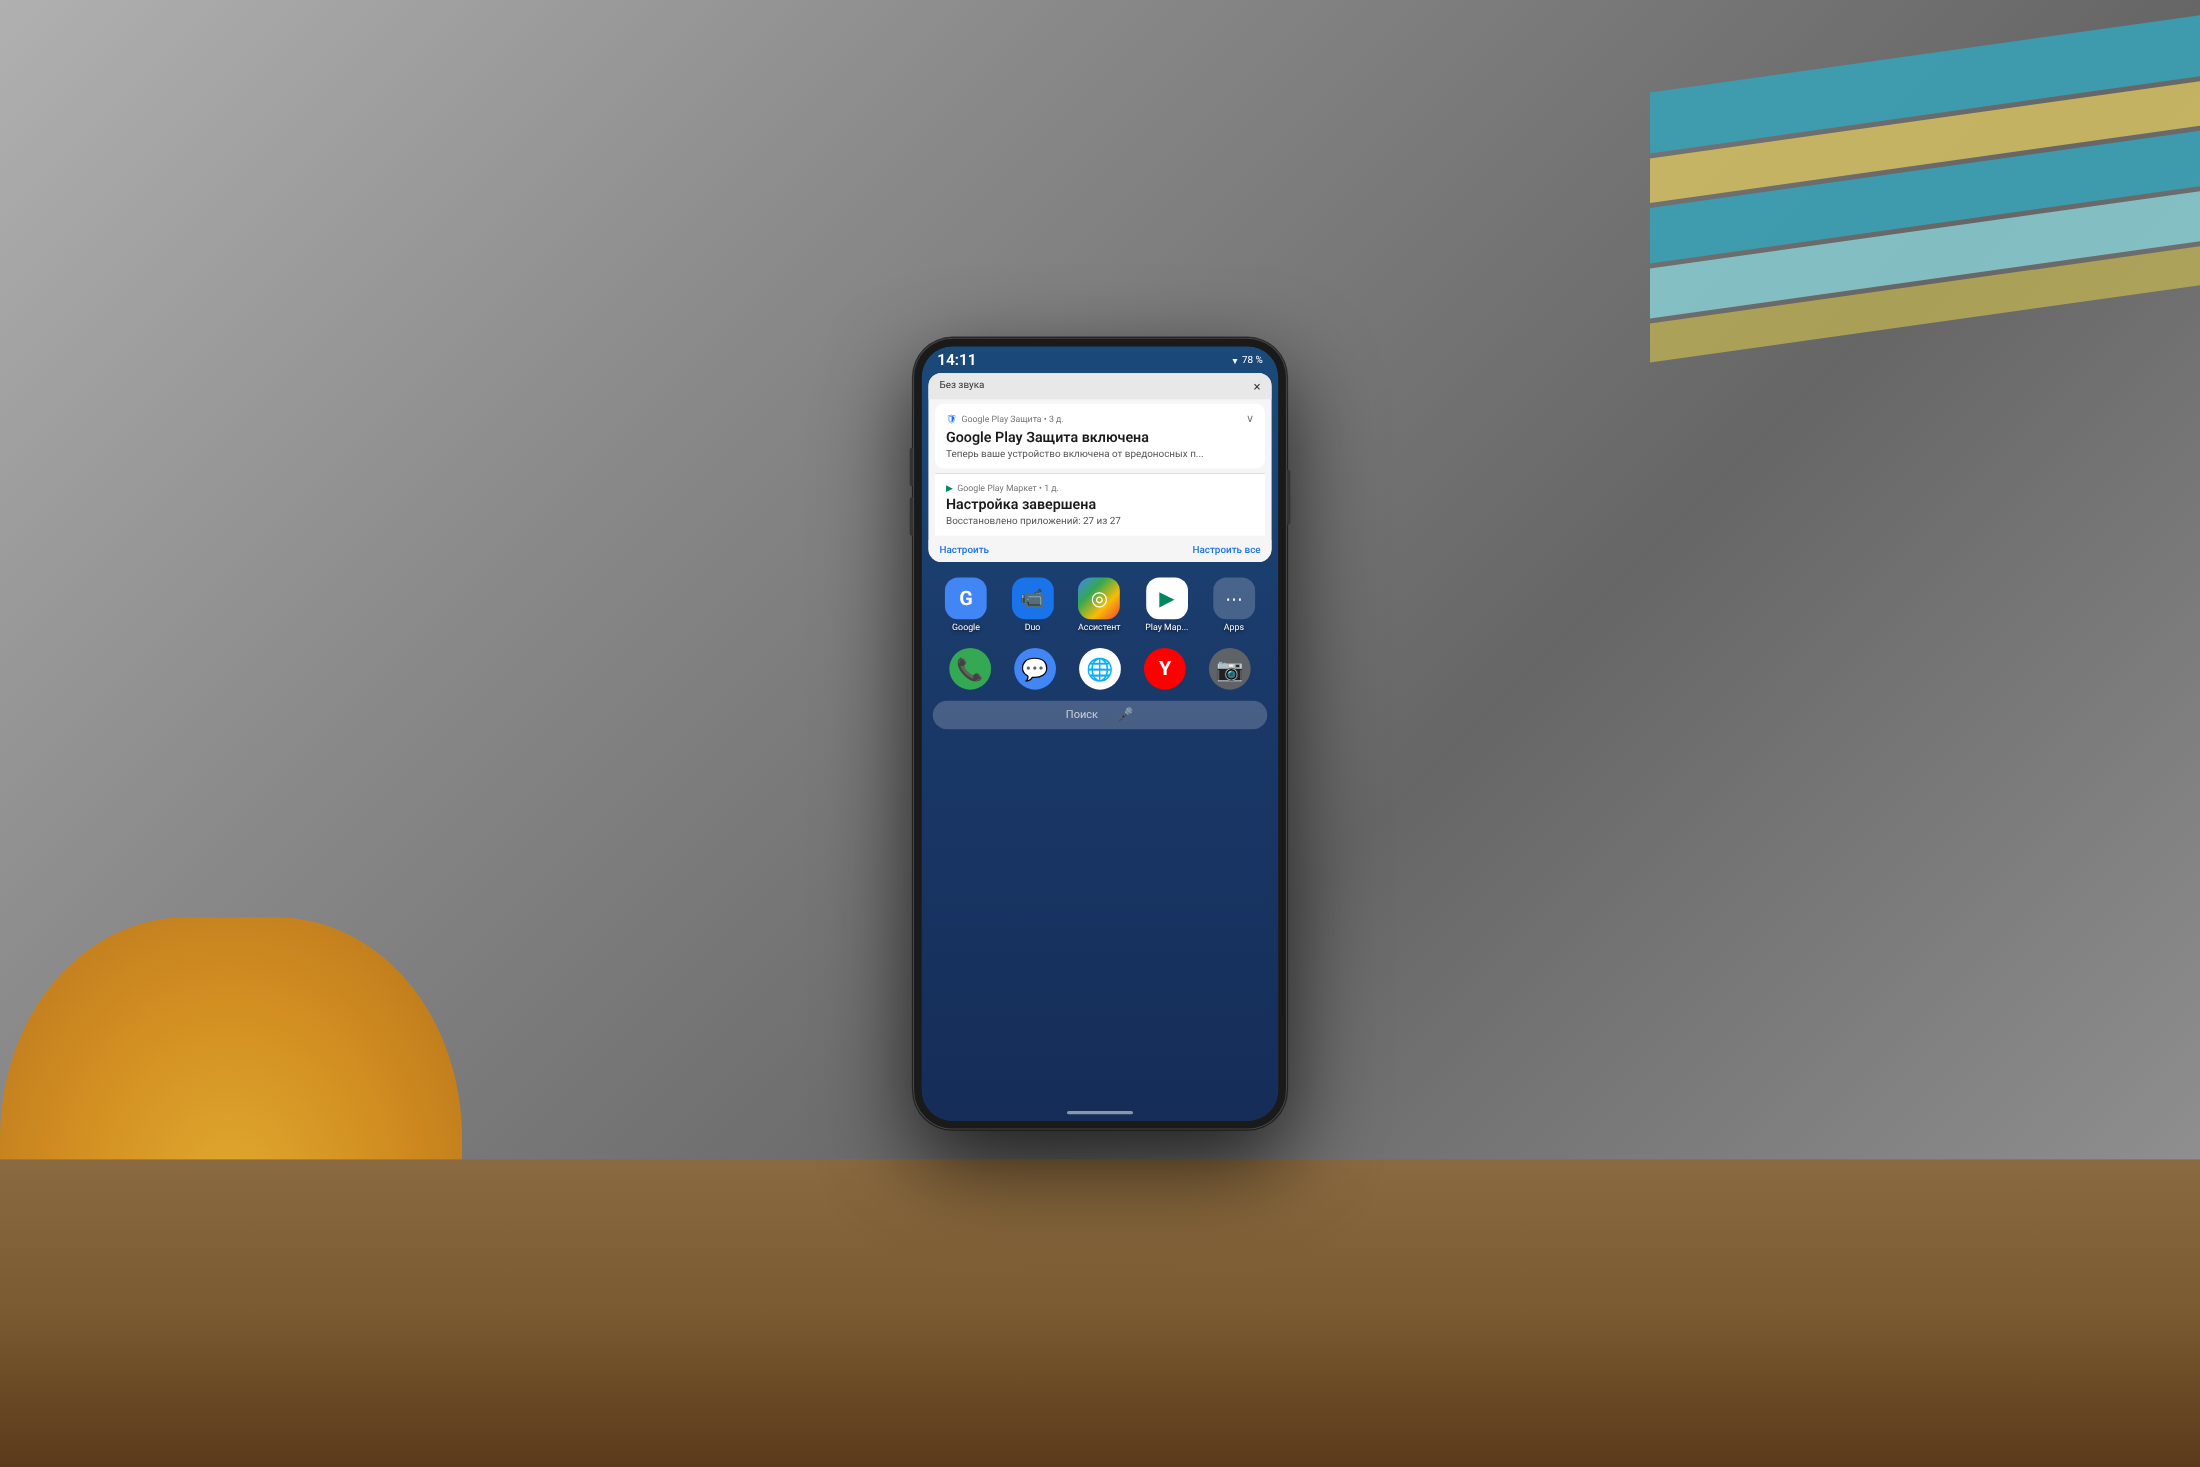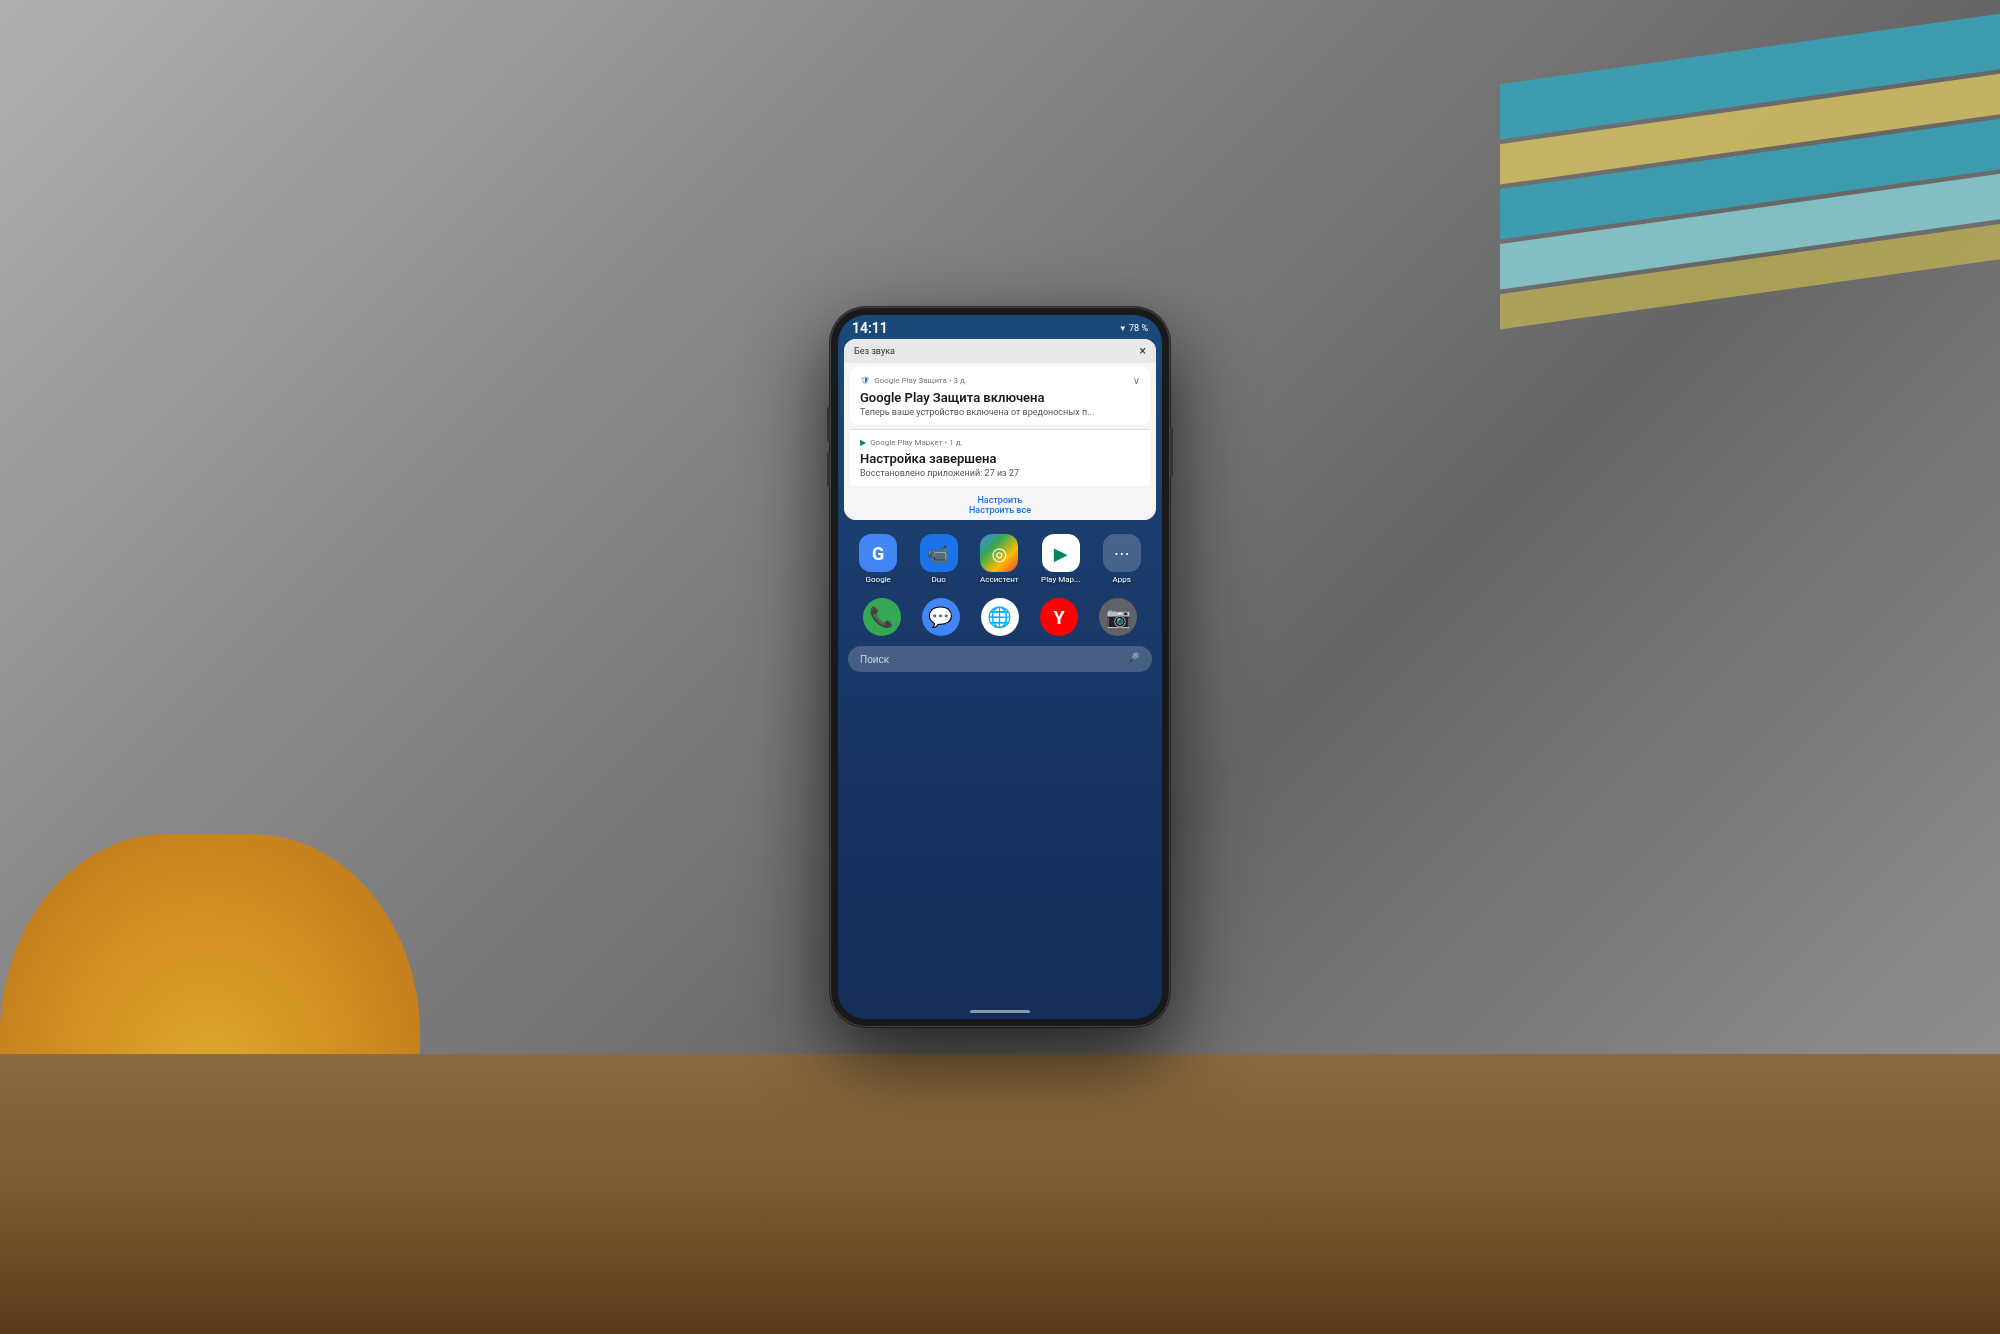--- a/index.html
+++ b/index.html
@@ -251,21 +251,20 @@
     }
 
     
     .notif-actions {
       background: #f5f5f5;
       padding: 5px 10px;
       display: flex;
       justify-content: space-between;
       align-items: center;
       border-radius: 0 0 12px 12px;
-      flex-direction: column;
     }
 
     .notif-action-btn {
       font-size: 9px;
       color: #1a73e8;
       font-weight: 500;
     }
 
     
     .home-icons-row {
@@ -317,21 +316,21 @@
     }
 
     
     .search-bar {
       background: rgba(255,255,255,0.2);
       border-radius: 20px;
       margin: 4px 10px;
       padding: 6px 12px;
       display: flex;
       align-items: center;
-      justify-content: space-between;
+      justify-content: center;
       gap: 18px;
     }
 
     .search-text {
       color: rgba(255,255,255,0.7);
       font-size: 10px;
     }
 
     
     .home-indicator {

